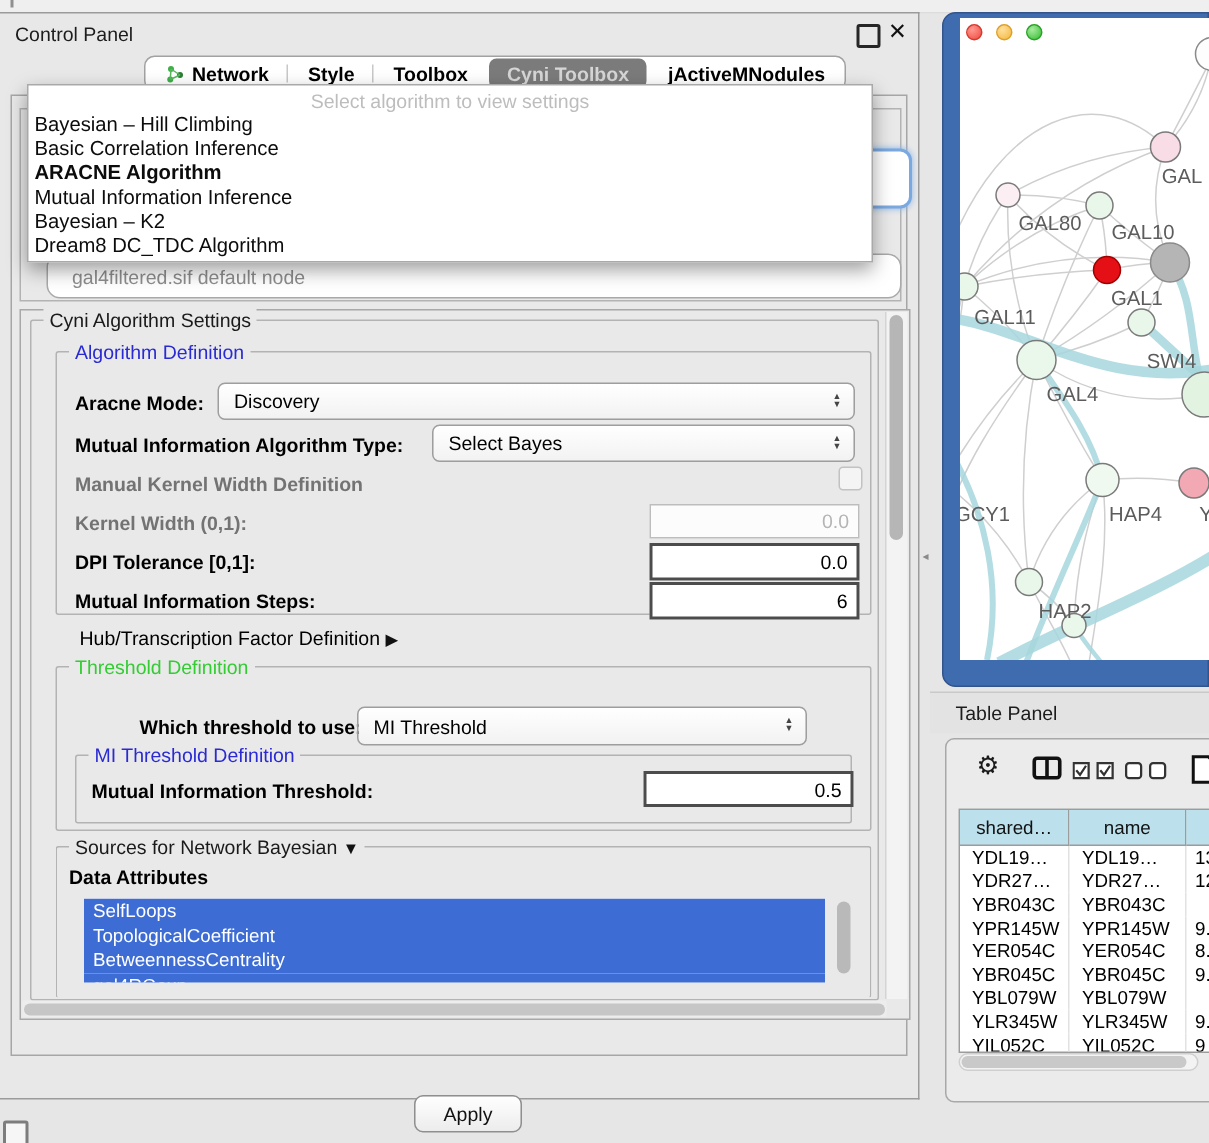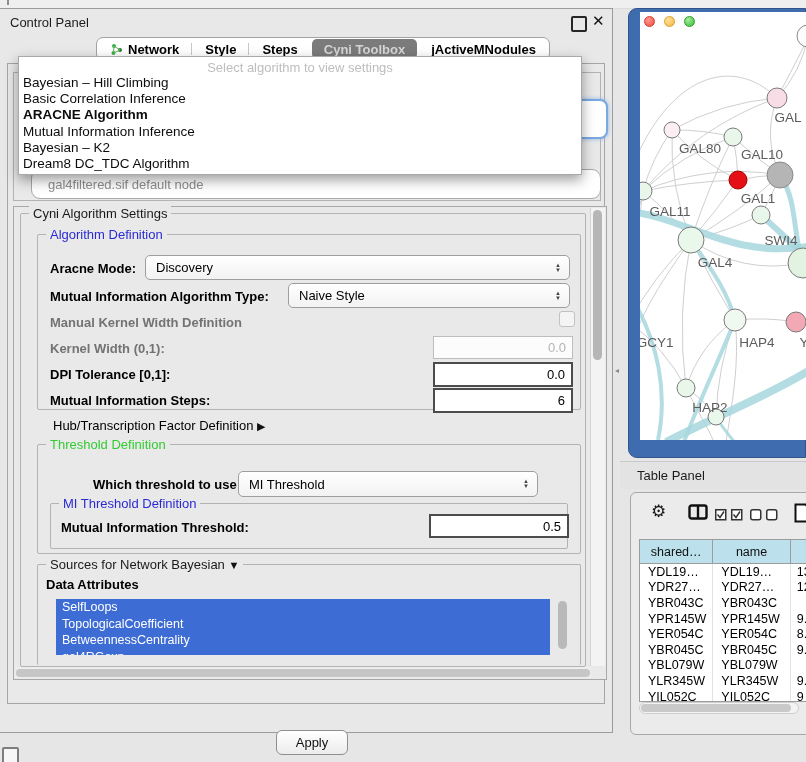--- a/index.html
+++ b/index.html
@@ -131,21 +131,21 @@
             <circle cx="10" cy="7" r="2" fill="#2c7d33"></circle>
             <path d="M4 3 L3.5 10 M4 3 L10 7 M3.5 10 L10 7" stroke="#57b85e" stroke-width="1" fill="none"></path>
           </svg>
         </span>
         <span>Network</span>
       </div>
       <div class="tab">
         <span>Style</span>
       </div>
       <div class="tab">
-        <span>Steps</span>
+        <span>Toolbox</span>
       </div>
       <div class="tab sel">
         <span>Cyni Toolbox</span>
       </div>
       <div class="tab">
         <span>jActiveMNodules</span>
       </div>
     </div>
 
   <div class="abs" id="cp-content">
@@ -169,21 +169,21 @@
           <div class="combo" style="left:107px;top:20px;width:425px;height:25px;">
             <span>Discovery</span>
             <span class="spin">
                 <span>▲</span>
                 <span>▼</span>
               </span>
           </div>
 
           <span class="flabel" style="left:12px;top:54px;">Mutual Information Algorithm Type:</span>
           <div class="combo" style="left:250px;top:48px;width:282px;height:25px;">
-            <span>Naive Style</span>
+            <span>Select Bayes</span>
             <span class="spin">
                 <span>▲</span>
                 <span>▼</span>
               </span>
           </div>
 
           <span class="flabel dis" style="left:12px;top:80px;">Manual Kernel Width Definition</span>
           <div id="manual-checkbox"></div>
 
           <span class="flabel dis" style="left:12px;top:106px;">Kernel Width (0,1):</span>

